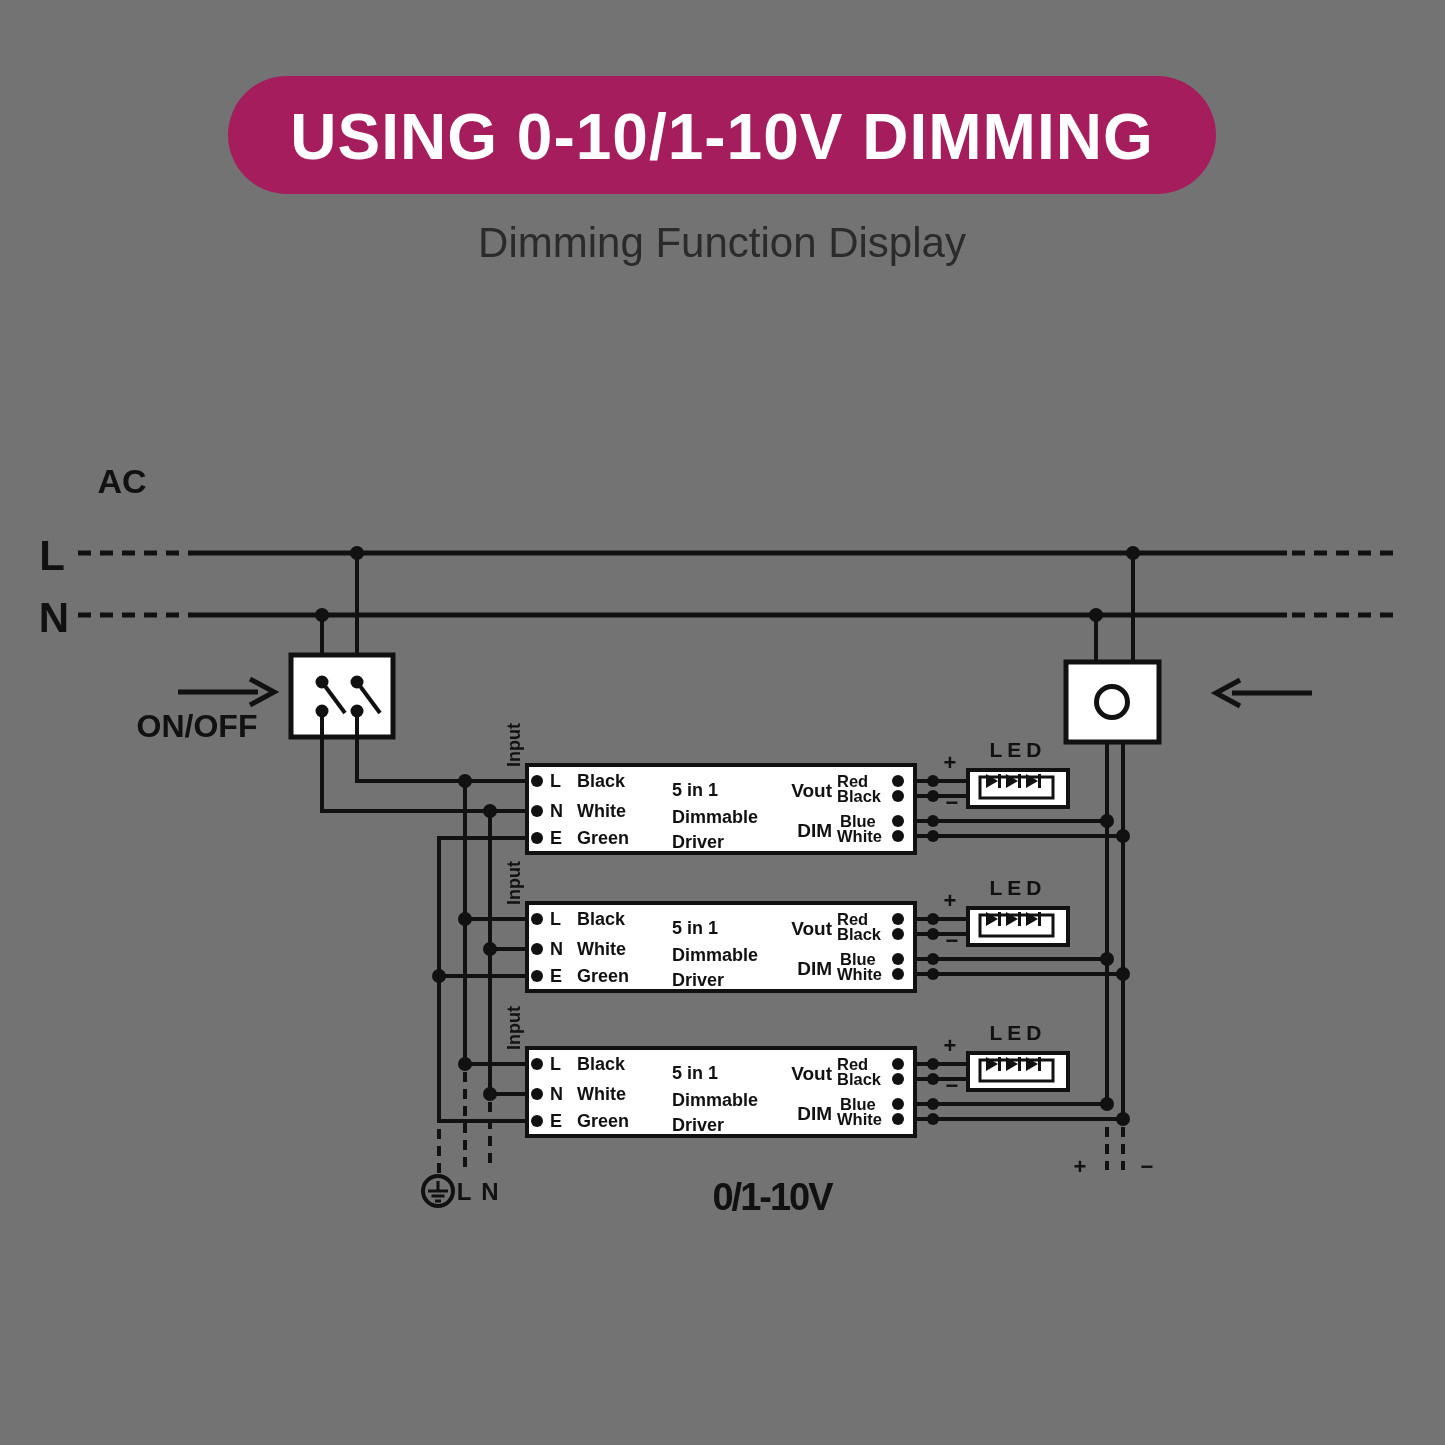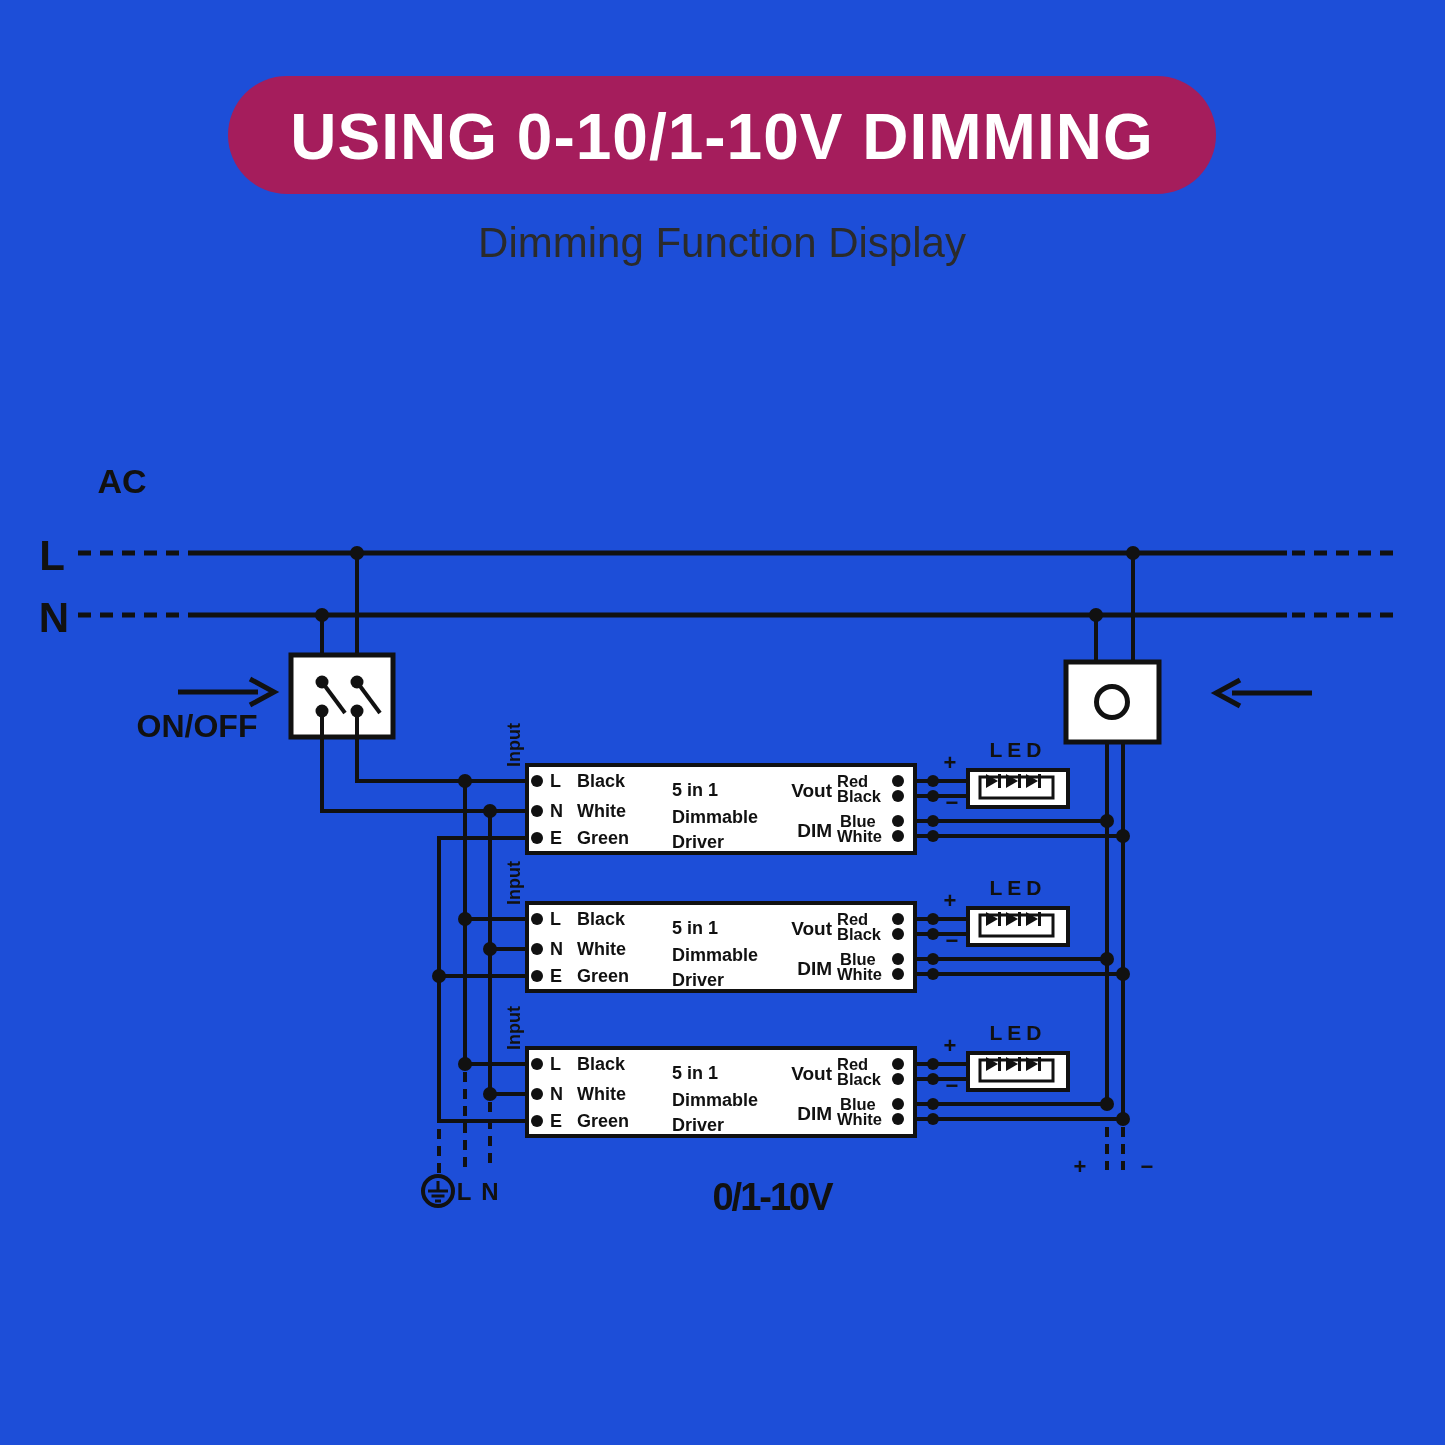--- a/index.html
+++ b/index.html
@@ -1,16 +1,16 @@
 <!DOCTYPE html>
 <html><head>
 <meta charset="utf-8">
 <style>
   html,body{margin:0;padding:0;background:#ffffff;}
-  .stage{position:relative;width:1445px;height:1445px;background:#1d4ed8;overflow:hidden;}
+  .stage{position:relative;width:1445px;height:1445px;background:#737373;overflow:hidden;}
   svg{display:block;}
   text{font-family:"Liberation Sans",sans-serif;fill:#111;font-weight:bold;}
   .t-banner{font-size:64px;fill:#ffffff;letter-spacing:1px;}
   .t-sub{font-size:42px;font-weight:400;fill:#2b2b2b;}
   .t-ac{font-size:34px;}
   .t-ln{font-size:42px;}
   .t-onoff{font-size:32px;}
   .t-box{font-size:18px;}
   .t-vout{font-size:19px;}
   .t-out{font-size:16.5px;}

